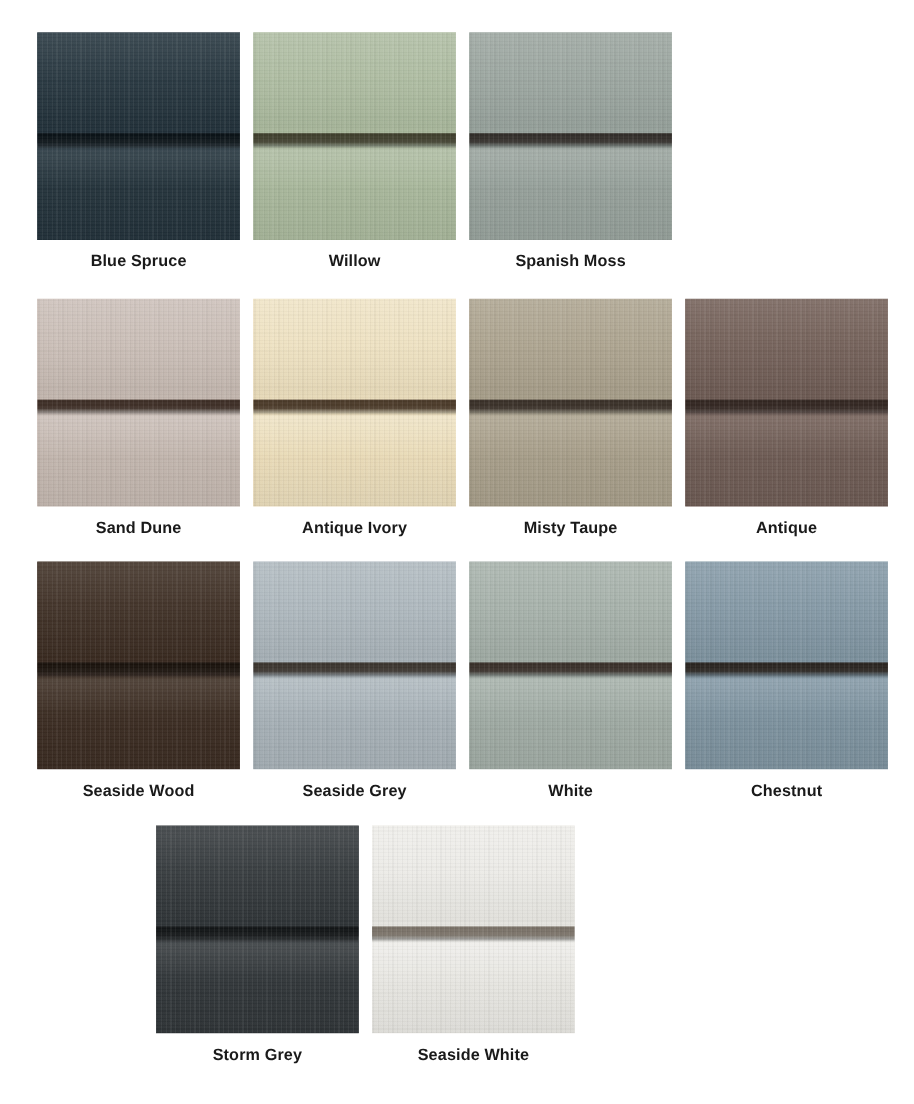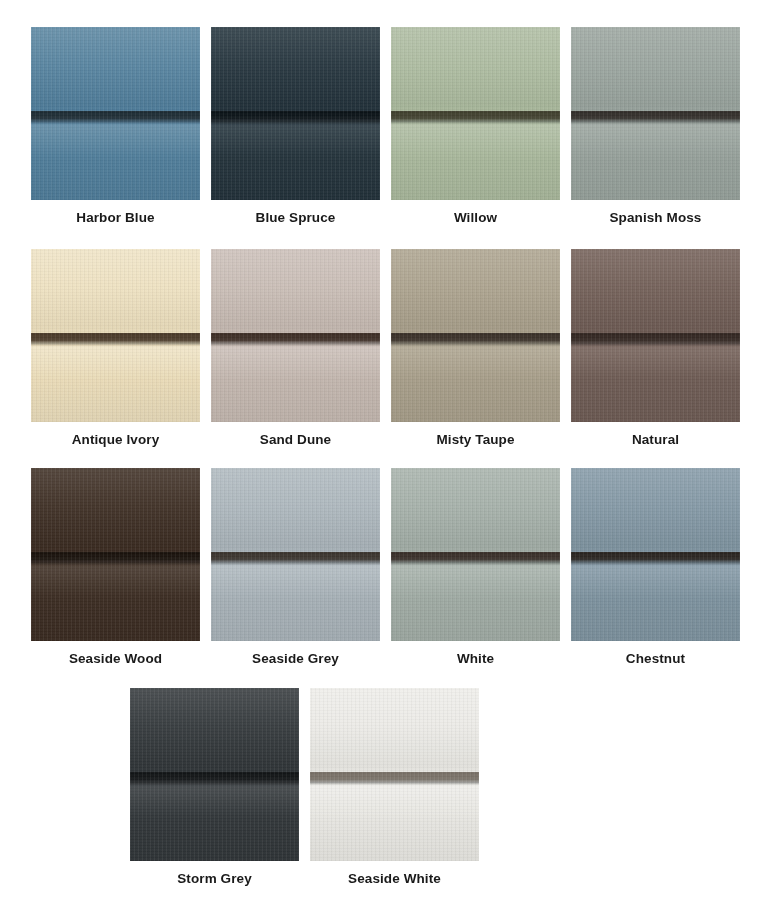--- a/index.html
+++ b/index.html
@@ -123,30 +123,20 @@
     white-space: nowrap;
   }
 </style>
 </head>
 <body>
 
 <div id="palette">
 
 <div class="swatch-row row-full" style="top: 27px;">
       <div class="swatch-cell">
-        <div class="swatch-chip" style="background: rgb(79, 125, 155);">
-          <div class="plank-upper" style="background: linear-gradient(rgb(91, 135, 162) 0%, rgb(79, 125, 155) 100%);"></div>
-          <div class="plank-groove" style="background: linear-gradient(rgb(30, 45, 53) 0%, rgb(30, 45, 53) 55%, rgba(0, 0, 0, 0.35) 80%, rgb(77, 123, 152) 100%);"></div>
-          <div class="plank-lower" style="background: linear-gradient(rgb(91, 135, 162) 0%, rgb(77, 123, 152) 45%, rgb(79, 125, 155) 100%);"></div>
-          <div class="grain"></div>
-          <div class="sheen"></div>
-        </div>
-        <div class="swatch-label">Harbor Blue</div>
-      </div>
-      <div class="swatch-cell">
         <div class="swatch-chip" style="background: rgb(34, 49, 58);">
           <div class="plank-upper" style="background: linear-gradient(rgb(38, 54, 63) 0%, rgb(34, 49, 58) 100%);"></div>
           <div class="plank-groove" style="background: linear-gradient(rgb(11, 19, 24) 0%, rgb(11, 19, 24) 55%, rgba(0, 0, 0, 0.35) 80%, rgb(33, 48, 56) 100%);"></div>
           <div class="plank-lower" style="background: linear-gradient(rgb(38, 54, 63) 0%, rgb(33, 48, 56) 45%, rgb(34, 49, 58) 100%);"></div>
           <div class="grain"></div>
           <div class="sheen"></div>
         </div>
         <div class="swatch-label">Blue Spruce</div>
       </div>
       <div class="swatch-cell">
@@ -165,58 +155,58 @@
           <div class="plank-groove" style="background: linear-gradient(rgb(51, 47, 43) 0%, rgb(51, 47, 43) 55%, rgba(0, 0, 0, 0.35) 80%, rgb(147, 158, 152) 100%);"></div>
           <div class="plank-lower" style="background: linear-gradient(rgb(156, 166, 160) 0%, rgb(147, 158, 152) 45%, rgb(151, 162, 156) 100%);"></div>
           <div class="grain"></div>
           <div class="sheen"></div>
         </div>
         <div class="swatch-label">Spanish Moss</div>
       </div>
     </div>
     <div class="swatch-row row-full" style="top: 249px;">
       <div class="swatch-cell">
+        <div class="swatch-chip" style="background: rgb(197, 184, 176);">
+          <div class="plank-upper" style="background: linear-gradient(rgb(204, 192, 185) 0%, rgb(197, 184, 176) 100%);"></div>
+          <div class="plank-groove" style="background: linear-gradient(rgb(62, 47, 39) 0%, rgb(62, 47, 39) 55%, rgba(0, 0, 0, 0.35) 80%, rgb(193, 180, 172) 100%);"></div>
+          <div class="plank-lower" style="background: linear-gradient(rgb(204, 192, 185) 0%, rgb(193, 180, 172) 45%, rgb(197, 184, 176) 100%);"></div>
+          <div class="grain"></div>
+          <div class="sheen"></div>
+        </div>
+        <div class="swatch-label">Sand Dune</div>
+      </div>
+      <div class="swatch-cell">
         <div class="swatch-chip" style="background: rgb(235, 221, 187);">
           <div class="plank-upper" style="background: linear-gradient(rgb(240, 228, 198) 0%, rgb(235, 221, 187) 100%);"></div>
           <div class="plank-groove" style="background: linear-gradient(rgb(76, 59, 42) 0%, rgb(76, 59, 42) 55%, rgba(0, 0, 0, 0.35) 80%, rgb(233, 218, 182) 100%);"></div>
           <div class="plank-lower" style="background: linear-gradient(rgb(240, 228, 198) 0%, rgb(233, 218, 182) 45%, rgb(235, 221, 187) 100%);"></div>
           <div class="grain"></div>
           <div class="sheen"></div>
         </div>
         <div class="swatch-label">Antique Ivory</div>
       </div>
       <div class="swatch-cell">
-        <div class="swatch-chip" style="background: rgb(197, 184, 176);">
-          <div class="plank-upper" style="background: linear-gradient(rgb(204, 192, 185) 0%, rgb(197, 184, 176) 100%);"></div>
-          <div class="plank-groove" style="background: linear-gradient(rgb(62, 47, 39) 0%, rgb(62, 47, 39) 55%, rgba(0, 0, 0, 0.35) 80%, rgb(193, 180, 172) 100%);"></div>
-          <div class="plank-lower" style="background: linear-gradient(rgb(204, 192, 185) 0%, rgb(193, 180, 172) 45%, rgb(197, 184, 176) 100%);"></div>
-          <div class="grain"></div>
-          <div class="sheen"></div>
-        </div>
-        <div class="swatch-label">Sand Dune</div>
-      </div>
-      <div class="swatch-cell">
         <div class="swatch-chip" style="background: rgb(168, 159, 138);">
           <div class="plank-upper" style="background: linear-gradient(rgb(174, 165, 144) 0%, rgb(168, 159, 138) 100%);"></div>
           <div class="plank-groove" style="background: linear-gradient(rgb(58, 49, 41) 0%, rgb(58, 49, 41) 55%, rgba(0, 0, 0, 0.35) 80%, rgb(165, 156, 135) 100%);"></div>
           <div class="plank-lower" style="background: linear-gradient(rgb(174, 165, 144) 0%, rgb(165, 156, 135) 45%, rgb(168, 159, 138) 100%);"></div>
           <div class="grain"></div>
           <div class="sheen"></div>
         </div>
         <div class="swatch-label">Misty Taupe</div>
       </div>
       <div class="swatch-cell">
         <div class="swatch-chip" style="background: rgb(110, 91, 84);">
           <div class="plank-upper" style="background: linear-gradient(rgb(117, 97, 89) 0%, rgb(110, 91, 84) 100%);"></div>
           <div class="plank-groove" style="background: linear-gradient(rgb(51, 39, 34) 0%, rgb(51, 39, 34) 55%, rgba(0, 0, 0, 0.35) 80%, rgb(107, 88, 81) 100%);"></div>
           <div class="plank-lower" style="background: linear-gradient(rgb(117, 97, 89) 0%, rgb(107, 88, 81) 45%, rgb(110, 91, 84) 100%);"></div>
           <div class="grain"></div>
           <div class="sheen"></div>
         </div>
-        <div class="swatch-label">Natural</div>
+        <div class="swatch-label">Antique</div>
       </div>
     </div>
     <div class="swatch-row row-full" style="top: 468px;">
       <div class="swatch-cell">
         <div class="swatch-chip" style="background: rgb(58, 43, 33);">
           <div class="plank-upper" style="background: linear-gradient(rgb(64, 49, 38) 0%, rgb(58, 43, 33) 100%);"></div>
           <div class="plank-groove" style="background: linear-gradient(rgb(26, 18, 12) 0%, rgb(26, 18, 12) 55%, rgba(0, 0, 0, 0.35) 80%, rgb(56, 41, 31) 100%);"></div>
           <div class="plank-lower" style="background: linear-gradient(rgb(64, 49, 38) 0%, rgb(56, 41, 31) 45%, rgb(58, 43, 33) 100%);"></div>
           <div class="grain"></div>
           <div class="sheen"></div>

